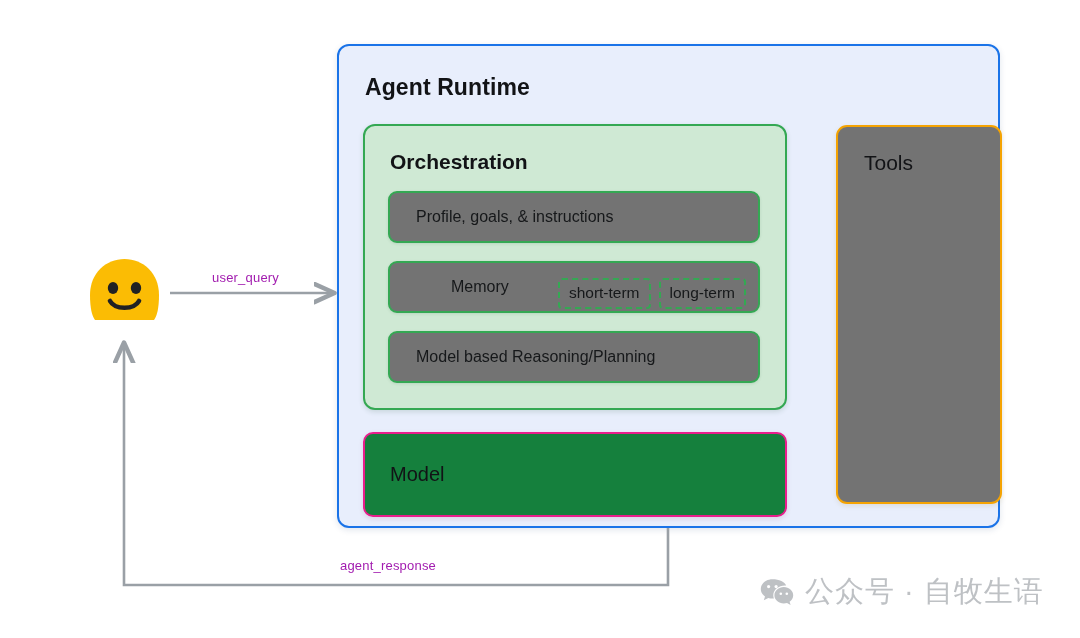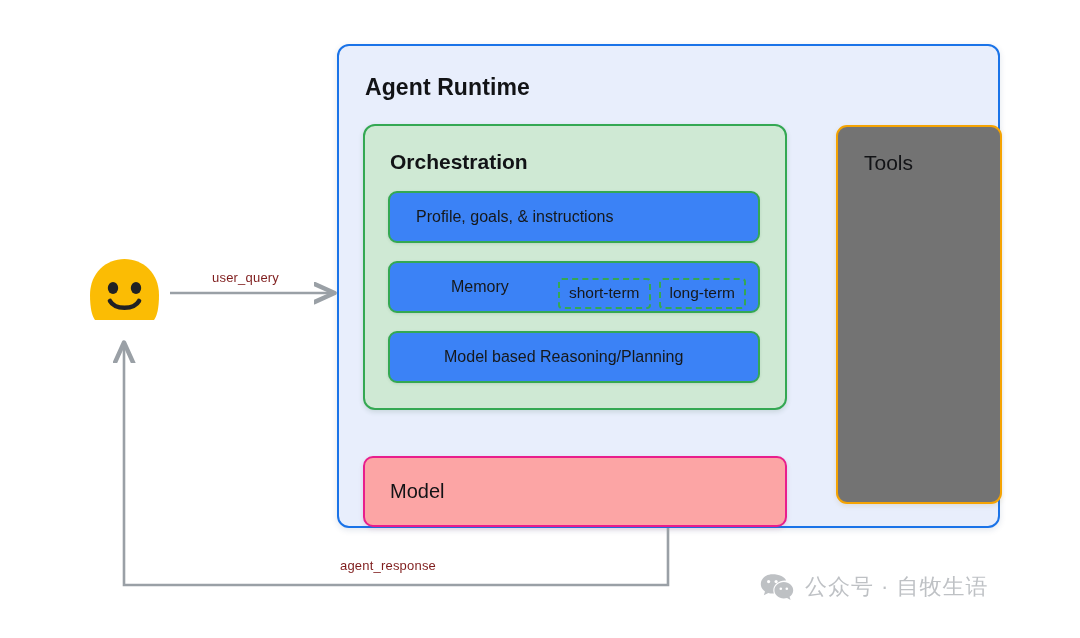--- a/index.html
+++ b/index.html
@@ -65,36 +65,36 @@
     font-weight: 700;
     color: #121316;
   }
 
   .orch-row {
     position: absolute;
     left: 388px;
     width: 372px;
     height: 52px;
     box-sizing: border-box;
-    background: #3b82f6;
+    background: #737373;
     border: 2px solid #34a853;
     border-radius: 9px;
     display: flex;
     align-items: center;
     box-shadow: 0 1px 3px rgba(40, 90, 55, 0.14);
   }
   .orch-row .row-label {
     margin-left: 26px;
     font-size: 16px;
     color: #16181a;
     white-space: nowrap;
   }
   #row-profile { top: 191px; }
   #row-memory  { top: 261px; padding-left: 35px; }
-  #row-reason  { top: 331px; padding-left: 28px; }
+  #row-reason  { top: 331px; }
 
   .badges {
     position: absolute;
     right: 12px;
     display: flex;
     gap: 8px;
     margin-top: 12px;
   }
   .badge {
     border: 2px dashed #34a853;
@@ -103,25 +103,25 @@
     font-size: 15.5px;
     color: #16181a;
     background: transparent;
     white-space: nowrap;
   }
 
   
   .model-box {
     position: absolute;
     left: 363px;
-    top: 456px;
+    top: 432px;
     width: 424px;
-    height: 71px;
-    box-sizing: border-box;
-    background: #fca5a5;
+    height: 85px;
+    box-sizing: border-box;
+    background: #15803d;
     border: 2px solid #e91e8c;
     border-radius: 10px;
     display: flex;
     align-items: center;
     box-shadow: 0 2px 5px rgba(150, 30, 100, 0.14);
   }
   .model-title {
     margin-left: 25px;
     font-size: 20px;
     font-weight: 400;
@@ -165,39 +165,39 @@
     position: absolute;
     left: 0;
     top: 0;
     width: 1080px;
     height: 638px;
     pointer-events: none;
   }
   .flow-label {
     position: absolute;
     font-size: 13px;
-    color: #7f1d1d;
+    color: #a21caf;
     white-space: nowrap;
     letter-spacing: 0.2px;
   }
   #label-user-query { left: 212px; top: 270px; }
   #label-agent-response { left: 340px; top: 558px; }
 
   
   .watermark {
     position: absolute;
     left: 760px;
     top: 572px;
     display: flex;
     align-items: center;
     gap: 11px;
     opacity: 0.92;
   }
   .watermark-text {
-    font-size: 22px;
+    font-size: 29px;
     color: #b9bcc0;
     letter-spacing: 1px;
     white-space: nowrap;
   }
 </style>
 </head>
 <body>
 
 <div class="canvas">
 

